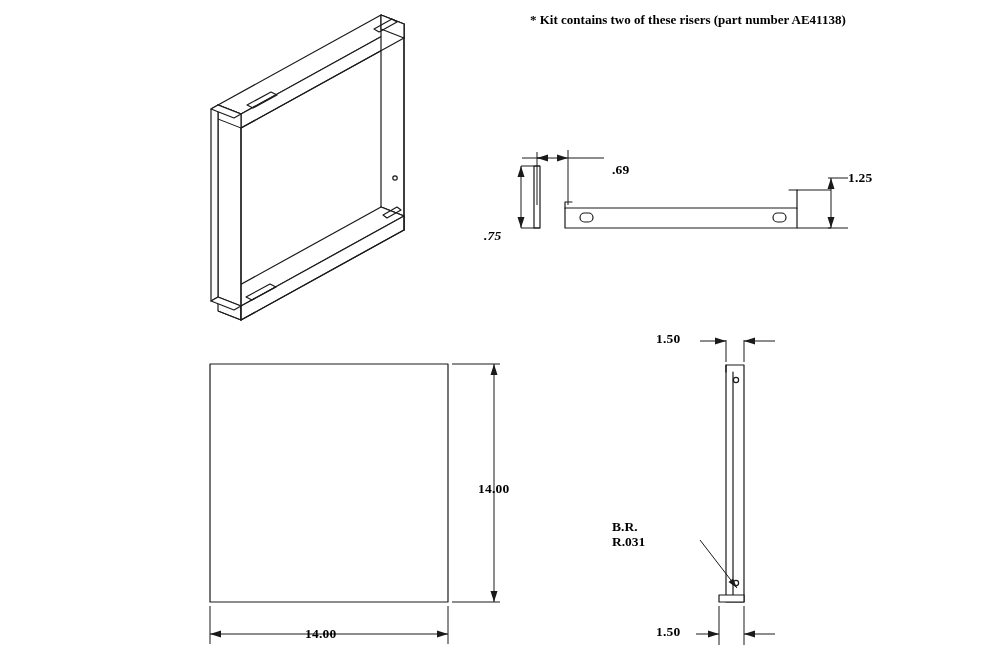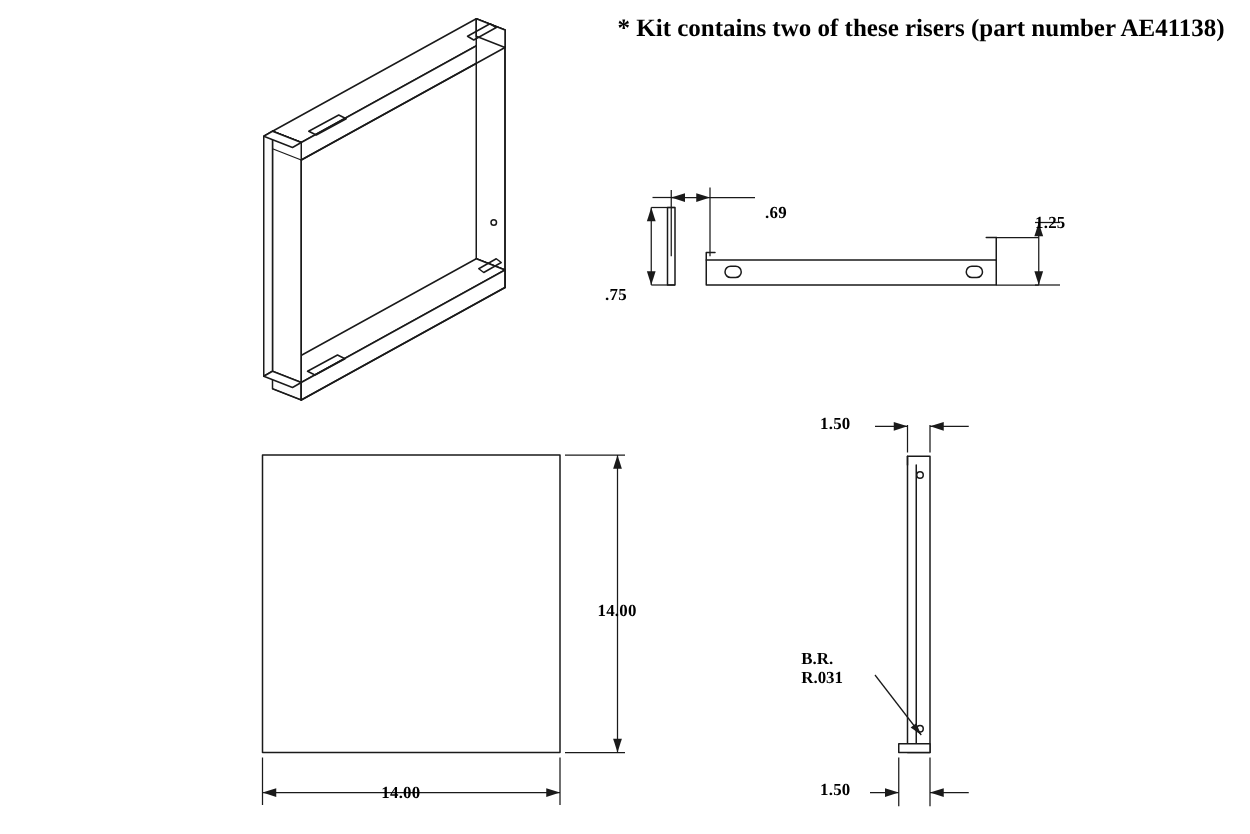--- a/index.html
+++ b/index.html
@@ -14,24 +14,25 @@
   #sheet {
     position: relative;
     width: 1000px;
     height: 667px;
     background: #ffffff;
     overflow: hidden;
   }
   .note {
     position: absolute;
     font-family: "Liberation Serif", serif;
-    font-size: 20px;
+    font-size: 13px;
     font-weight: 700;
     color: #000;
     white-space: nowrap;
+    margin-left: 36px;
   }
   .dimlabel {
     position: absolute;
     font-family: "Liberation Serif", serif;
     font-size: 13.5px;
     font-weight: 700;
     color: #000;
     white-space: nowrap;
     letter-spacing: 0.2px;
   }
@@ -153,22 +154,22 @@
       <polyline class="ln-thin" points="828,228 848,228"></polyline>
       <polyline class="ln-thin" points="831,178 831,228"></polyline>
       <polygon points="831,178 827.5,189 834.5,189" fill="#1a1a1a"></polygon>
       <polygon points="831,228 827.5,217 834.5,217" fill="#1a1a1a"></polygon>
       <polyline class="ln-thin" points="797,190 831,190"></polyline>
       <polyline class="ln-thin" points="797,228 831,228"></polyline>
     </g>
   </svg>
 
   <div class="dimlabel" style="left:612px; top:162px;">.69</div>
-  <div class="dimlabel" style="left:484px; top:228px;">.75</div>
-  <div class="dimlabel" style="left:828px; top:170px;">1.25</div>
+  <div class="dimlabel" style="left:484px; top:228px;font-style:italic;">.75</div>
+  <div class="dimlabel" style="left:848px; top:170px;">1.25</div>
 
   <svg width="1000" height="667">
     <g>
       <rect class="face" x="210" y="364" width="238" height="238"></rect>
 
       <polyline class="ln-thin" points="452,364 500,364"></polyline>
       <polyline class="ln-thin" points="452,602 500,602"></polyline>
       <polyline class="ln-thin" points="494,364 494,602"></polyline>
       <polygon points="494,364 490.5,375 497.5,375" fill="#1a1a1a"></polygon>
       <polygon points="494,602 490.5,591 497.5,591" fill="#1a1a1a"></polygon>
@@ -213,18 +214,18 @@
       <polyline class="ln-thin" points="696,634 719,634"></polyline>
       <polygon points="719,634 708,630.5 708,637.5" fill="#1a1a1a"></polygon>
       <polyline class="ln-thin" points="744,634 775,634"></polyline>
       <polygon points="744,634 755,630.5 755,637.5" fill="#1a1a1a"></polygon>
     </g>
   </svg>
 
   <div class="dimlabel" style="left:656px; top:331px;">1.50</div>
   <div class="dimlabel" style="left:656px; top:624px;">1.50</div>
 
-  <div class="brlabel" style="left:641px; top:519px;">
+  <div class="brlabel" style="left:612px; top:519px;">
     <div>B.R.</div>
     <div>R.031</div>
   </div>
 
 </div>
 
 </body></html>

